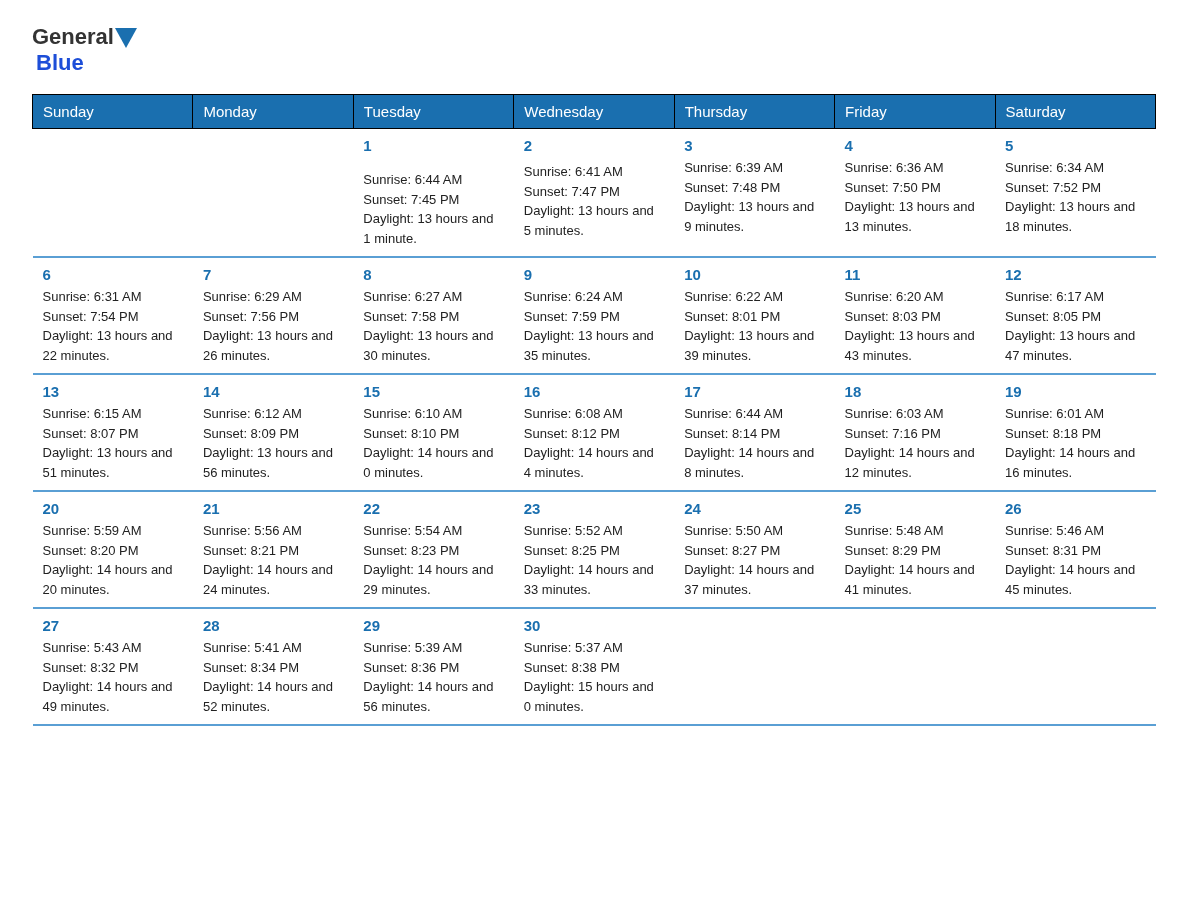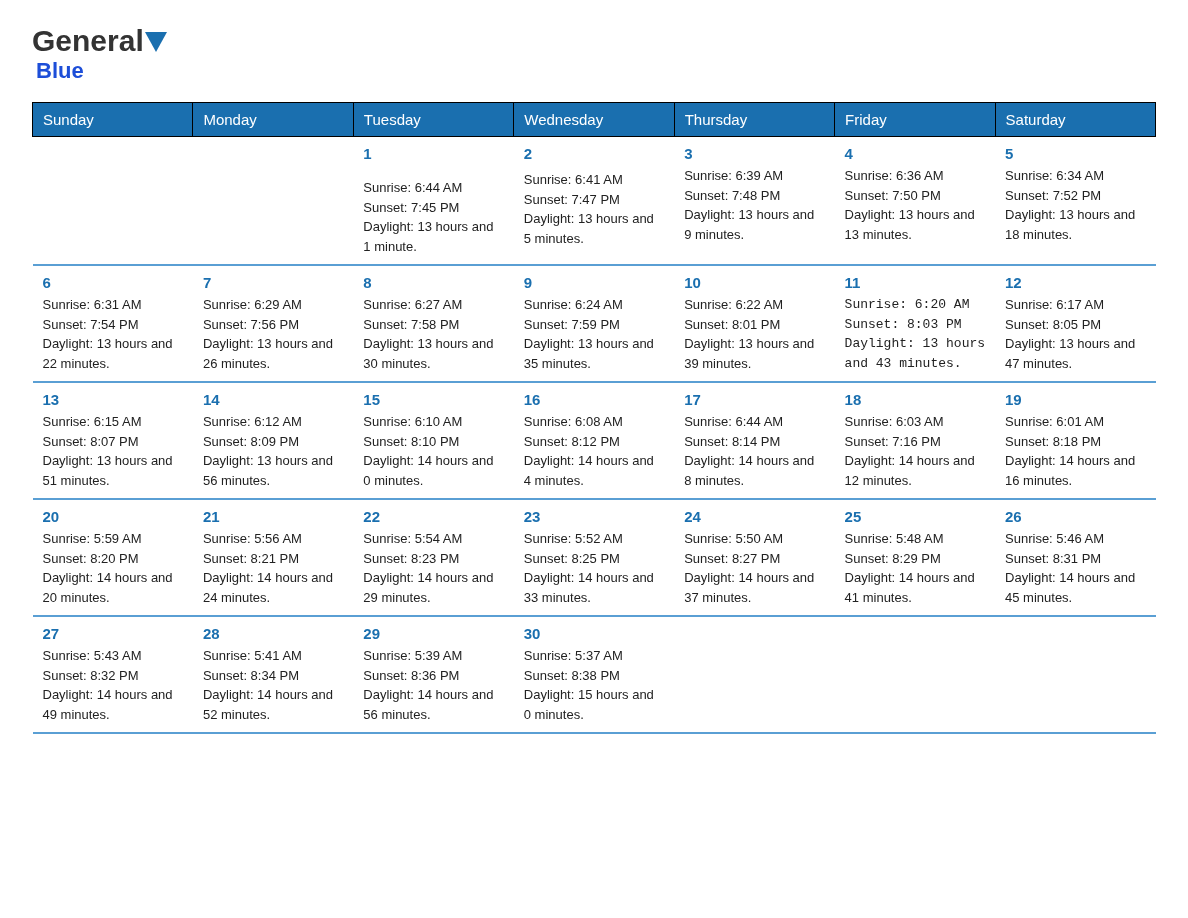--- a/index.html
+++ b/index.html
@@ -15,21 +15,21 @@
       justify-content: space-between;
       align-items: flex-start;
       margin-bottom: 18px;
     }
     .logo {
       display: flex;
       align-items: center;
       gap: 0;
     }
     .logo-text-general {
-      font-size: 30px;
+      font-size: 22px;
       font-weight: bold;
       color: #333;
     }
     .logo-text-blue {
       font-size: 22px;
       font-weight: bold;
       color: #1d4ed8;
     }
     .title-block {
       text-align: right;
@@ -178,21 +178,21 @@
 Daylight: 13 hours and 35 minutes.</div>
         </td>
         <td>
           <span class="day-number">10</span>
           <div class="day-info" style="white-space: pre-line;">Sunrise: 6:22 AM
 Sunset: 8:01 PM
 Daylight: 13 hours and 39 minutes.</div>
         </td>
         <td>
           <span class="day-number">11</span>
-          <div class="day-info" style="white-space: pre-line; font-family: Liberation Mono, monospace;">Sunrise: 6:20 AM
+          <div class="day-info" style="white-space: pre-line;">Sunrise: 6:20 AM
 Sunset: 8:03 PM
 Daylight: 13 hours and 43 minutes.</div>
         </td>
         <td>
           <span class="day-number">12</span>
           <div class="day-info" style="white-space: pre-line;">Sunrise: 6:17 AM
 Sunset: 8:05 PM
 Daylight: 13 hours and 47 minutes.</div>
         </td>
       </tr>

